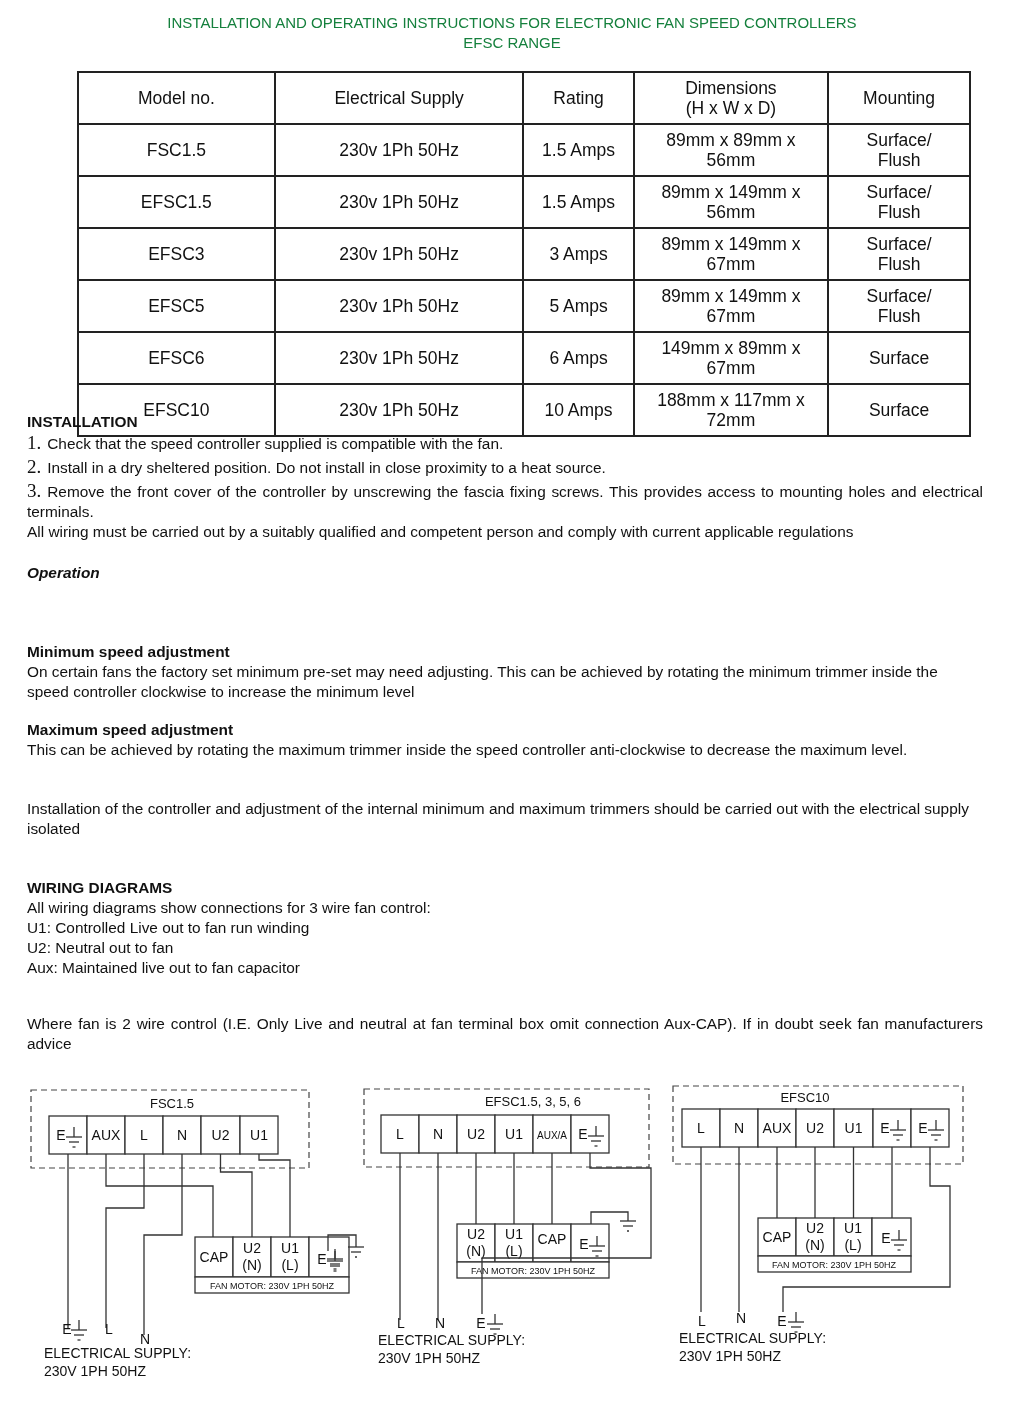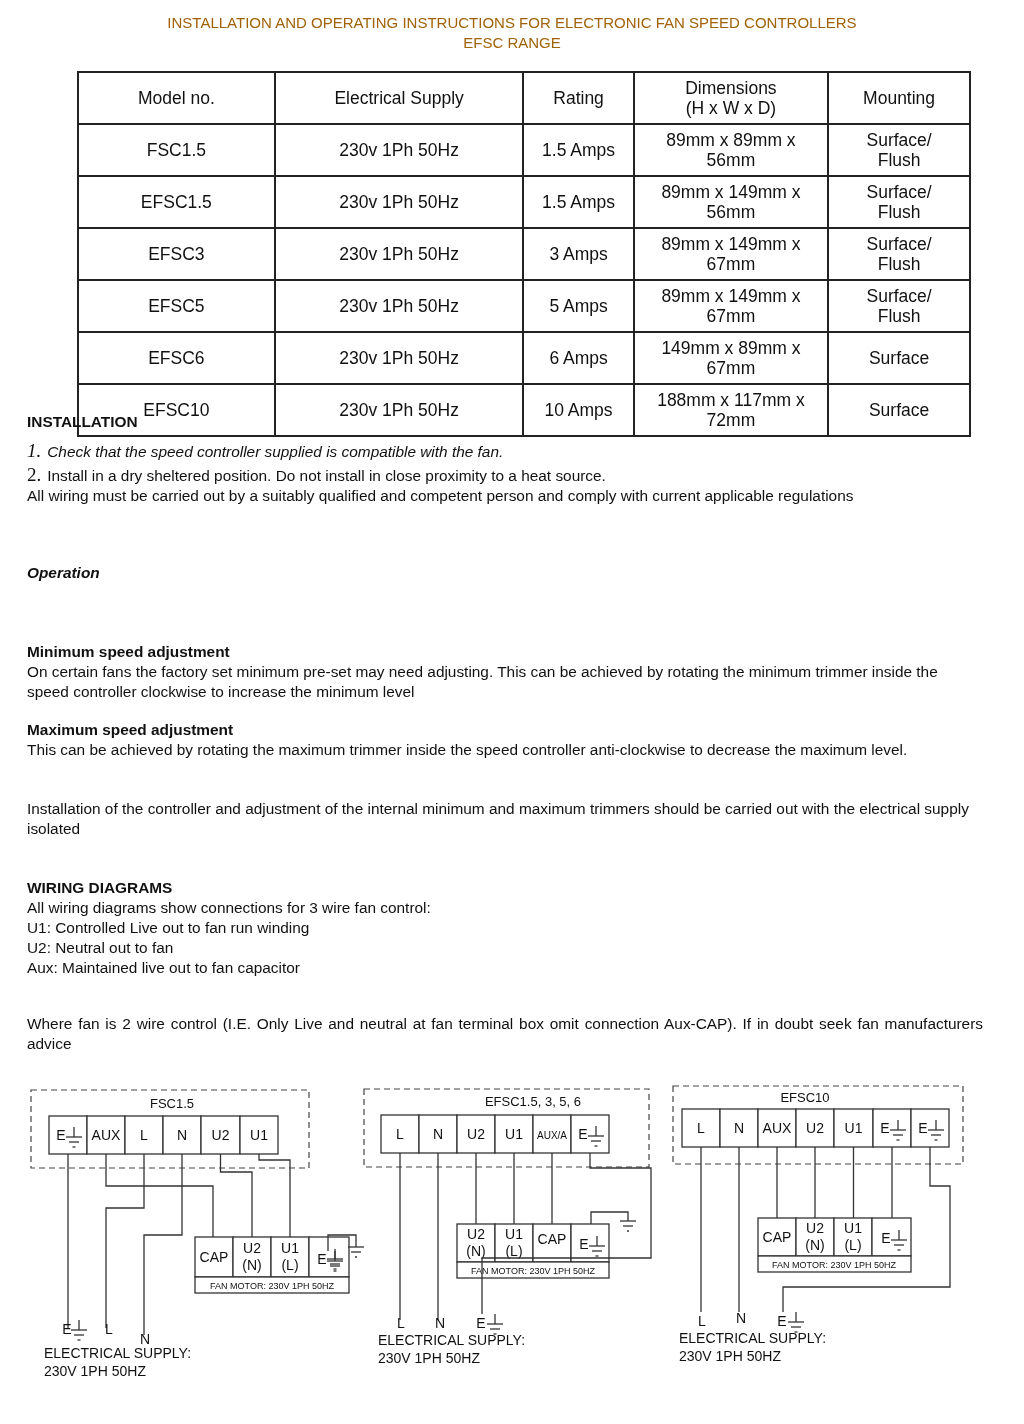--- a/index.html
+++ b/index.html
@@ -1,19 +1,19 @@
 <!DOCTYPE html>
 <html><head>
 <meta charset="utf-8">
 <style>
   html, body { margin: 0; padding: 0; background: #ffffff; }
   body { width: 1024px; height: 1424px; position: relative; overflow: hidden;
          font-family: "Liberation Sans", sans-serif; color: #111; }
   .title { position: absolute; left: 0; width: 1024px; text-align: center;
-           color: #a16207; font-size: 15px; line-height: 19px; }
+           color: #15803d; font-size: 15px; line-height: 19px; }
   .title.t1 { top: 13px; }
   .title.t2 { top: 33px; }
 
   table.spec { position: absolute; left: 77px; top: 71px; width: 894px;
                border-collapse: collapse; font-size: 17.5px; }
   table.spec th, table.spec td { border: 2px solid #222; text-align: center;
                vertical-align: middle; font-weight: normal; padding: 4px; line-height: 20px; }
   table.spec th { height: 42px; }
   table.spec td { height: 42px; }
   .c1 { width: 191px; } .c2 { width: 245px; } .c3 { width: 102px; }
@@ -161,22 +161,23 @@
         </td>
         <td>
           <div>Surface</div>
         </td>
       </tr>
     </tbody>
 </table>
 
 <div class="doc" style="top:412px;">
   <p class="h">INSTALLATION</p>
-  <p style="margin-top:9px;font-style:italic;"><span class="num">1.</span><span>Check that the speed controller supplied is compatible with the fan.</span></p>
+  <p style="margin-top:1px;"><span class="num">1.</span><span>Check that the speed controller supplied is compatible with the fan.</span></p>
   <p style="margin-top:3px;"><span class="num">2.</span><span>Install in a dry sheltered position. Do not install in close proximity to a heat source.</span></p>
+  <p class="just" style="margin-top:3px;"><span class="num">3.</span><span>Remove the front cover of the controller by unscrewing the fascia fixing screws. This provides access to mounting holes and electrical terminals.</span></p>
   <p>All wiring  must be carried out by a suitably qualified and competent person and comply with current applicable regulations</p>
 </div>
 
 <div class="doc just" style="top:563px;font-style:italic;">
   <p class="h">Operation</p>
 </div>
 
 <div class="doc just" style="top:642px;">
   <p class="h">Minimum speed adjustment</p>
   <p>On certain fans the factory set minimum pre-set may need adjusting. This can be achieved by rotating the minimum trimmer inside the speed controller clockwise to increase the minimum level</p>

